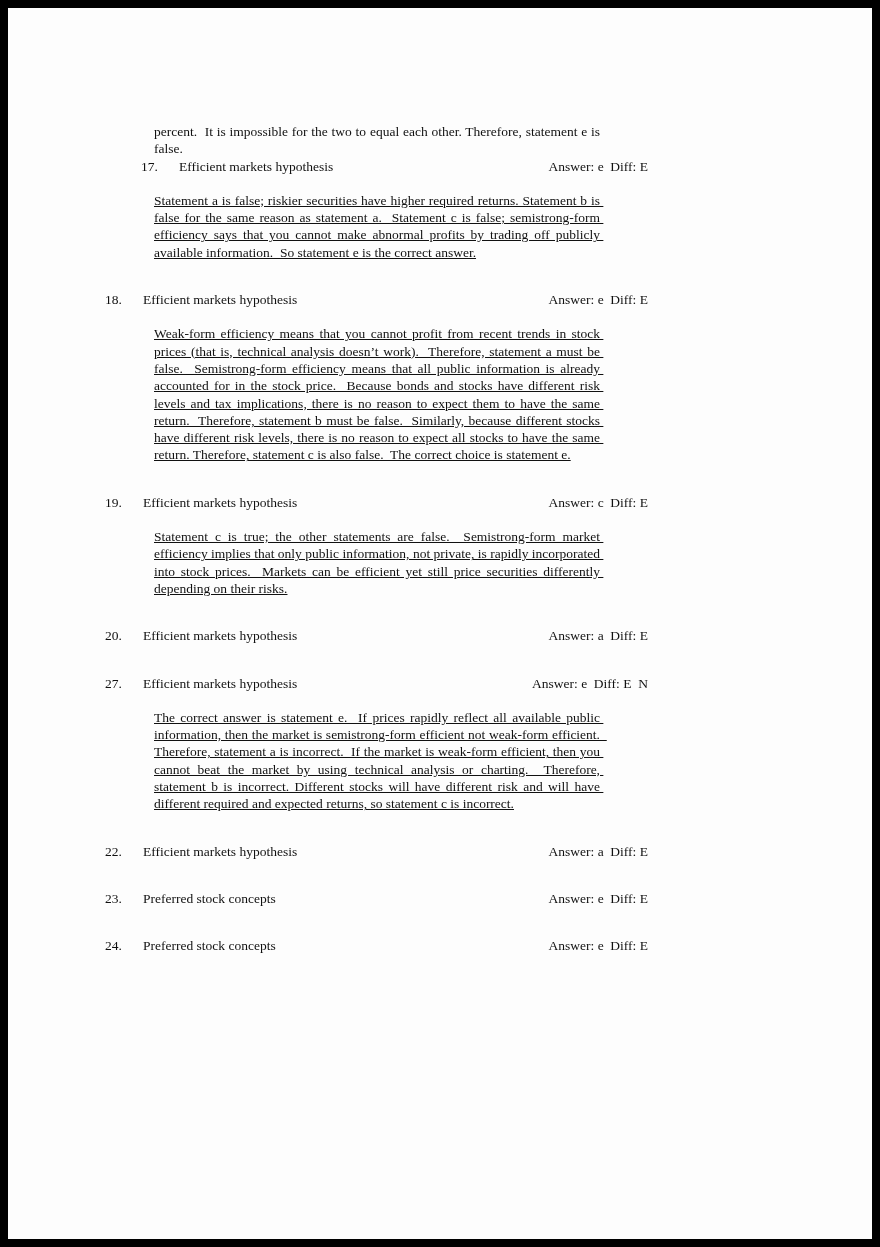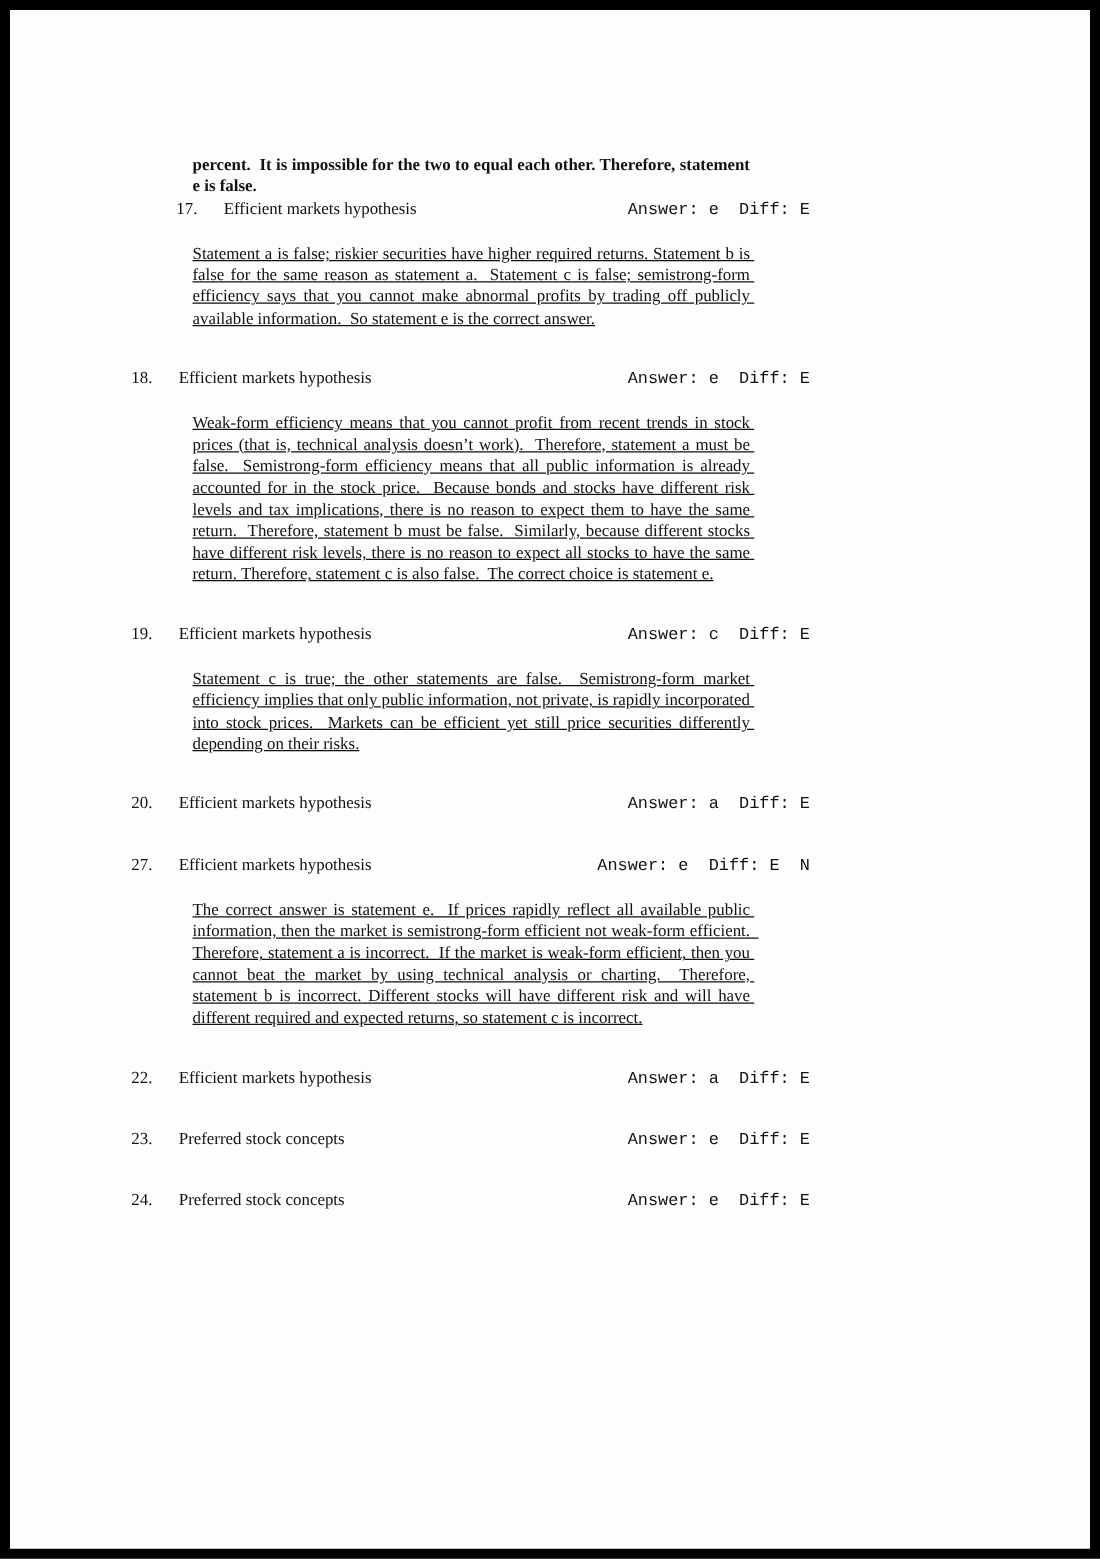--- a/index.html
+++ b/index.html
@@ -25,21 +25,20 @@
     padding: 115px 224px 40px 97px;
     color: #111111;
     font-size: 13.5px;
     line-height: 17.3px;
   }
   .continuation {
     margin: 0 0 0 49px;
     width: 446px;
     text-align: justify;
     white-space: pre-wrap;
-    font-weight: bold;
   }
   .items-list {
     margin: 0;
     padding: 0;
   }
   .item-heading {
     display: flex;
     align-items: baseline;
     margin-top: 30px;
   }
@@ -51,21 +50,20 @@
     flex: 0 0 38px;
   }
   .item-topic {
     flex: 0 0 auto;
     white-space: pre;
   }
   .item-answer {
     margin-left: auto;
     white-space: pre;
     text-align: right;
-    font-family: Liberation Mono, monospace;
   }
   .item-explanation {
     margin: 17px 0 0 49px;
     width: 446px;
     text-align: justify;
     white-space: pre-wrap;
     text-decoration: underline;
   }
 </style>
 </head>

